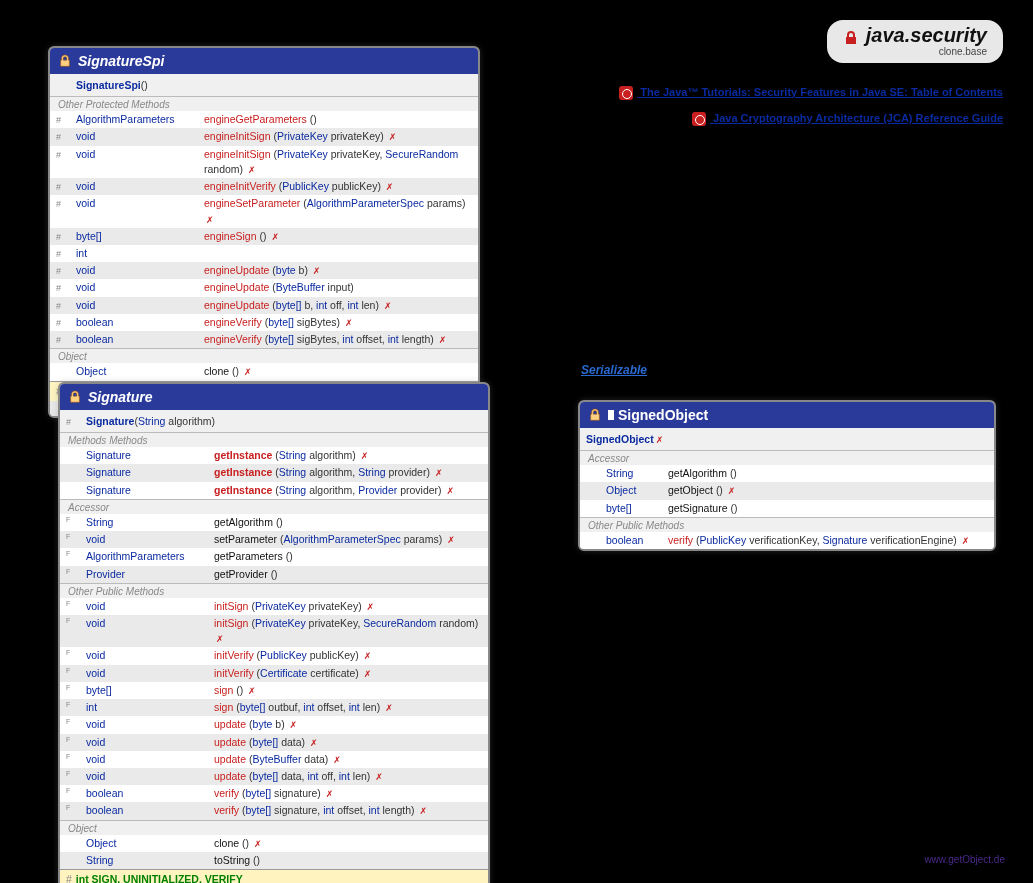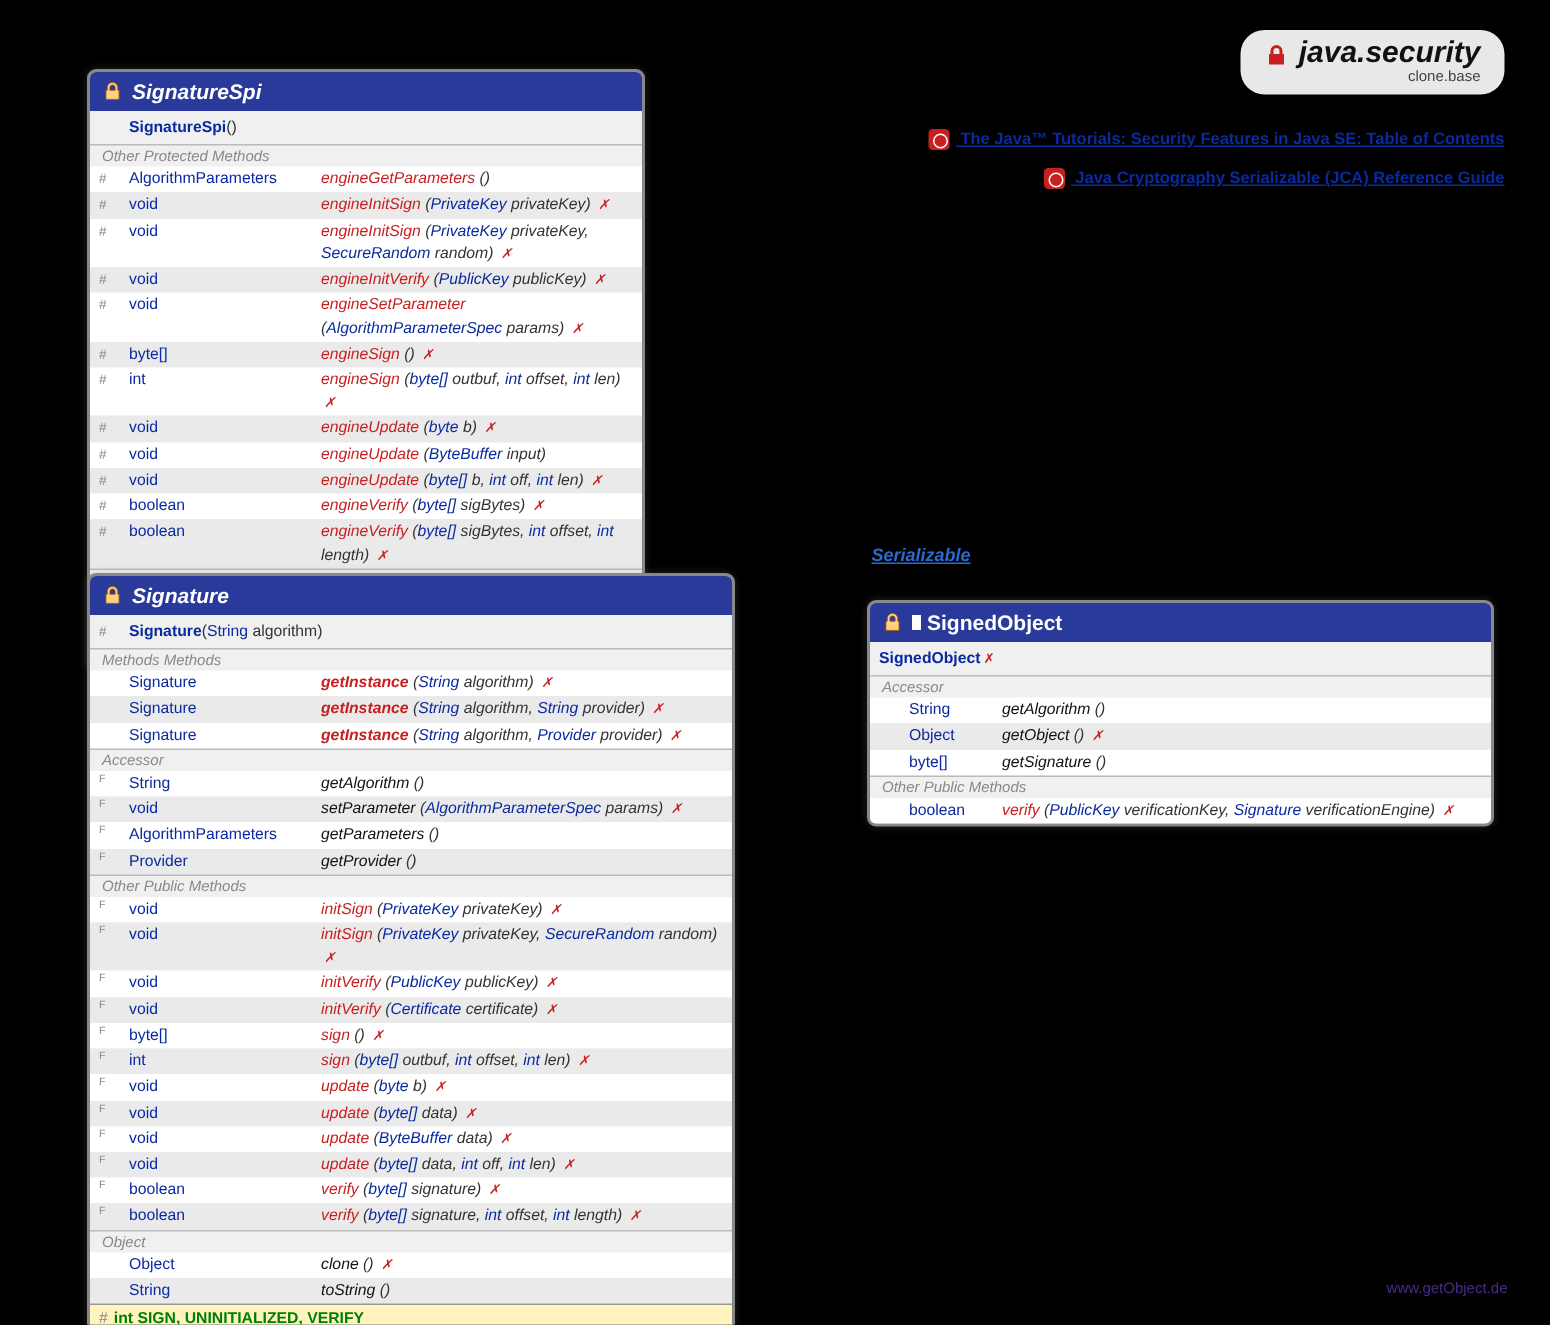--- a/index.html
+++ b/index.html
@@ -61,21 +61,21 @@
     text-align: left;
   }
   .retcol {
     width: 128px;
     text-align: left;
     padding-right: 8px;
     flex: 0 0 auto;
     color: #0a2aa0;
   }
   .narrow .retcol { width: 62px; }
-  .namecol { flex: 1 1 auto; font-style: italic; }
+  .namecol { flex: 1 1 auto; }
   .mname { color: #c82020; }
   .mname-black { color: #111; }
   .params { color: #333; }
   .ptype { color: #0a2aa0; }
   .throws { color: #c82020; font-size: 9px; padding-left: 2px; }
   .field-section { border-top: 1.5px solid #999; }
   .field-row { background: #fff4c0; padding: 2px 6px; }
   .field-row .kw { color: #008000; font-weight: bold; }
   .field-row .hash { color: #888; padding-right: 4px; }
   .hidden-note {
@@ -165,26 +165,26 @@
     <span class="pkg-module">clone.base</span>
   </span>
 </div>
 
 <a class="ext-link" style="top:86px">
   <span class="oracle-icon"></span>
   <span>The Java™ Tutorials: Security Features in Java SE: Table of Contents</span>
 </a>
 <a class="ext-link" style="top:112px">
   <span class="oracle-icon"></span>
-  <span>Java Cryptography Serializable (JCA) Reference Guide</span>
+  <span>Java Cryptography Architecture (JCA) Reference Guide</span>
 </a>
 
 <div class="connector" style="left:270px; top:356px; width:4px; height:30px;"></div>
 
-<div class="class-box abstract" id="box-sigspi" style="left:58px; top:46px; width:372px;">
+<div class="class-box abstract" id="box-sigspi" style="left:48px; top:46px; width:432px;">
   <div class="class-header">
     <span class="lock-icon">
       <svg width="14" height="14" viewBox="0 0 16 16">
           <path fill="#ffd080" stroke="#a05000" stroke-width="0.6" d="M4 7V5a4 4 0 018 0v2h1v7H3V7h1zm2 0h4V5a2 2 0 10-4 0v2z"></path>
         </svg>
     </span>
     <span>SignatureSpi</span>
   </div>
   <div class="constructor-section">
     <div class="constructor-row">
@@ -221,21 +221,20 @@
         <span class="namecol"><span class="mname" style="">engineSetParameter</span> <span class="params">(<span class="ptype">AlgorithmParameterSpec</span> params)</span> <span class="throws">✗</span></span>
       </div>
       <div class="method-row even">
         <span class="modcol">#</span>
         <span class="retcol">byte[]</span>
         <span class="namecol"><span class="mname" style="">engineSign</span> <span class="params">()</span> <span class="throws">✗</span></span>
       </div>
       <div class="method-row odd">
         <span class="modcol">#</span>
         <span class="retcol">int</span>
-        <span class="namecol"><span class="mname" style="">engineSign</span> <span class="params">(<span class="ptype">byte[]</span> outbuf, <span class="ptype">int</span> offset, <span class="ptype">int</span> len)</span> <span class="throws">✗</span></span>
       </div>
       <div class="method-row even">
         <span class="modcol">#</span>
         <span class="retcol">void</span>
         <span class="namecol"><span class="mname" style="">engineUpdate</span> <span class="params">(<span class="ptype">byte</span> b)</span> <span class="throws">✗</span></span>
       </div>
       <div class="method-row odd">
         <span class="modcol">#</span>
         <span class="retcol">void</span>
         <span class="namecol"><span class="mname" style="">engineUpdate</span> <span class="params">(<span class="ptype">ByteBuffer</span> input)</span></span>

